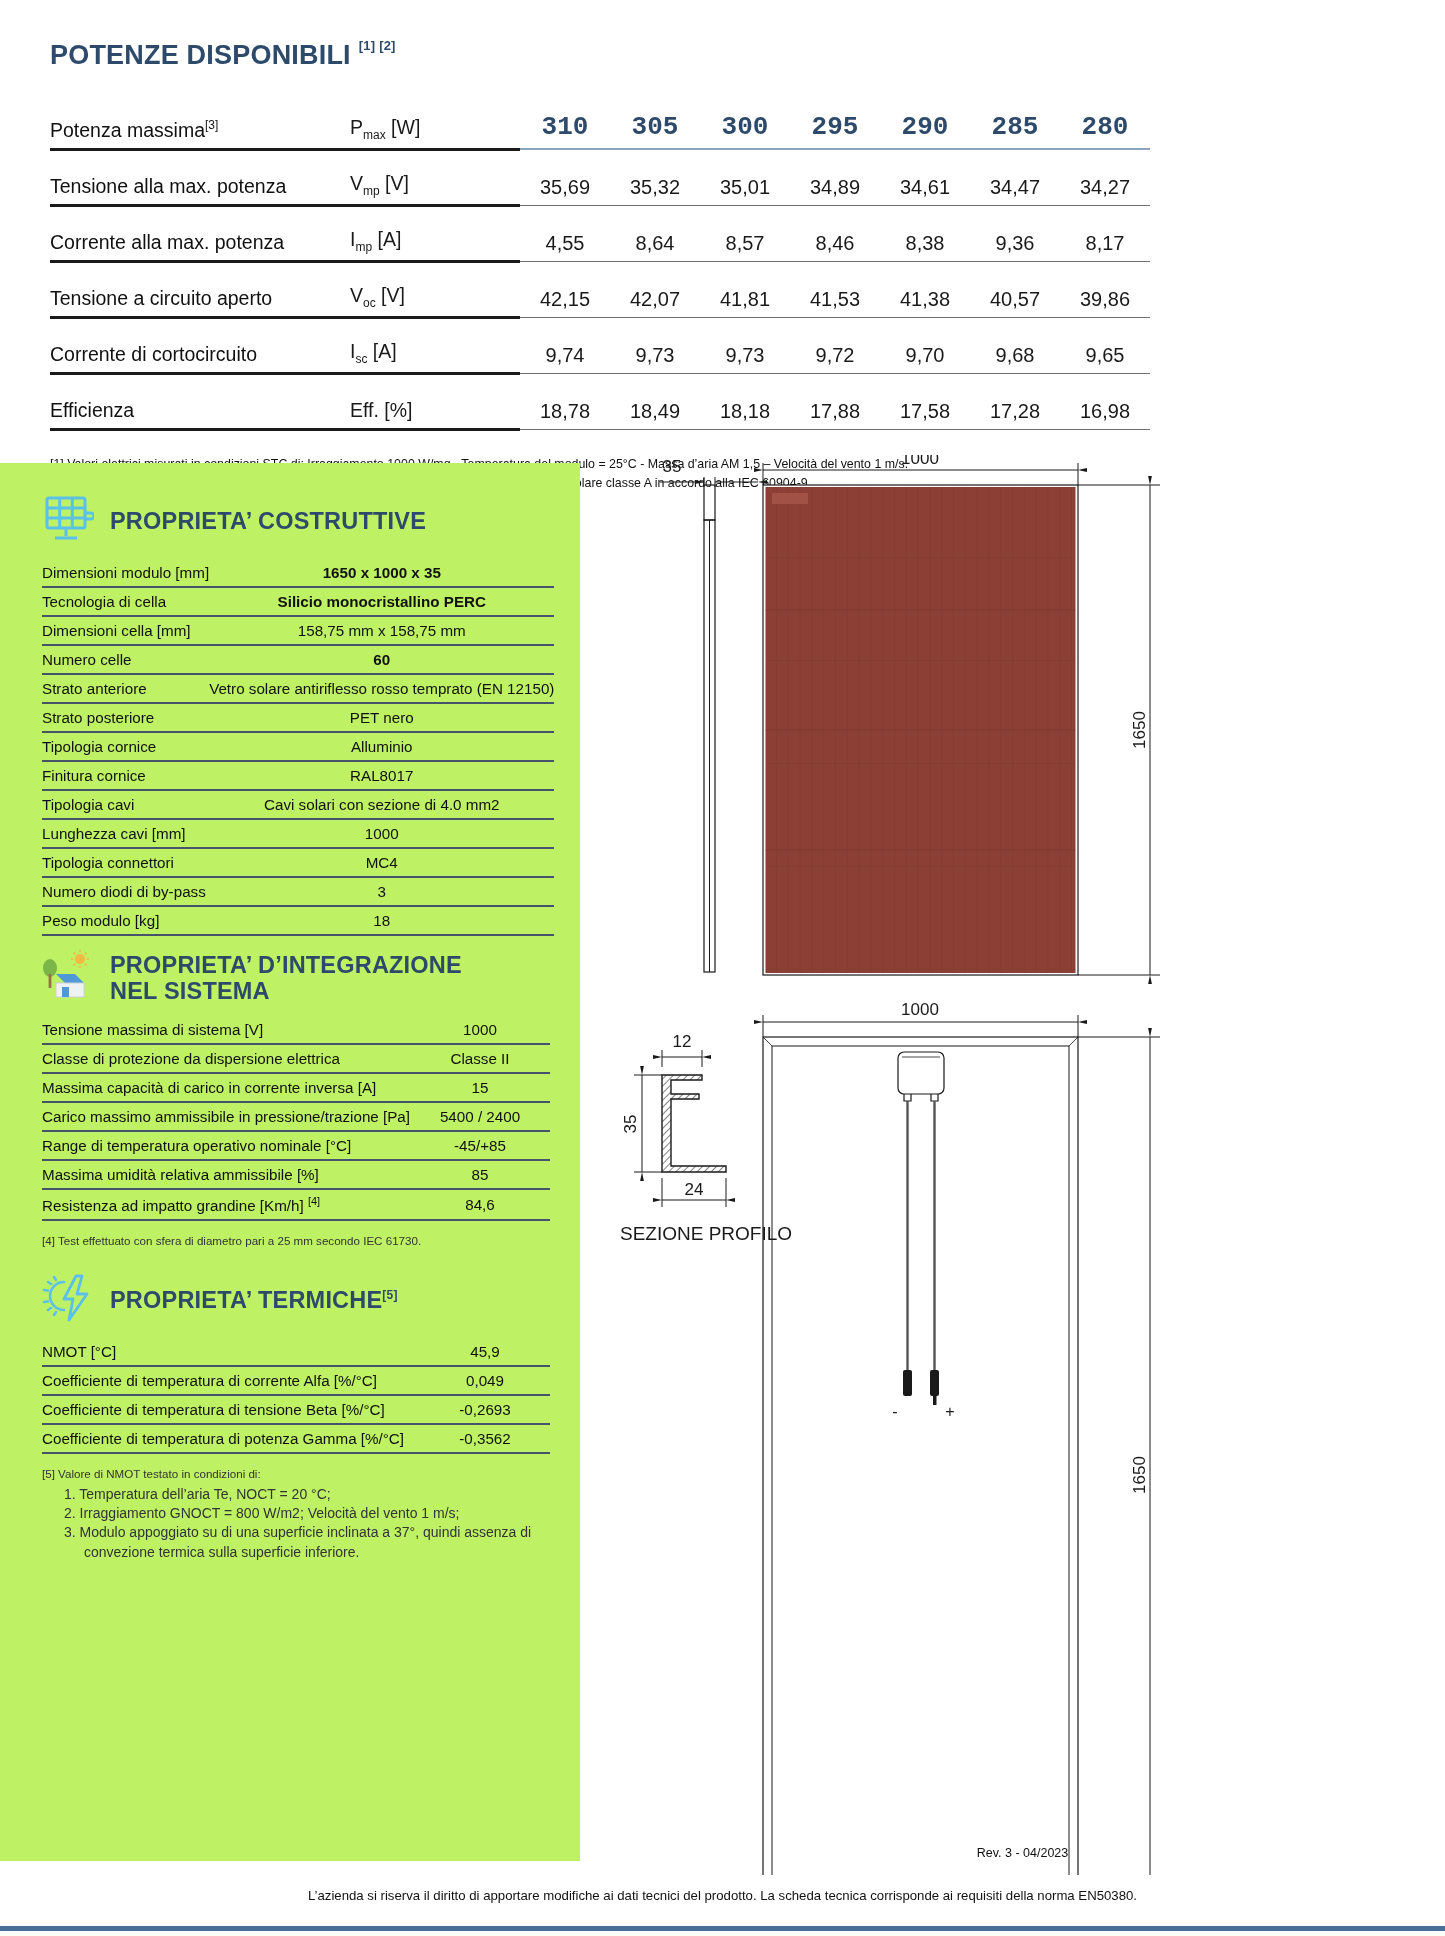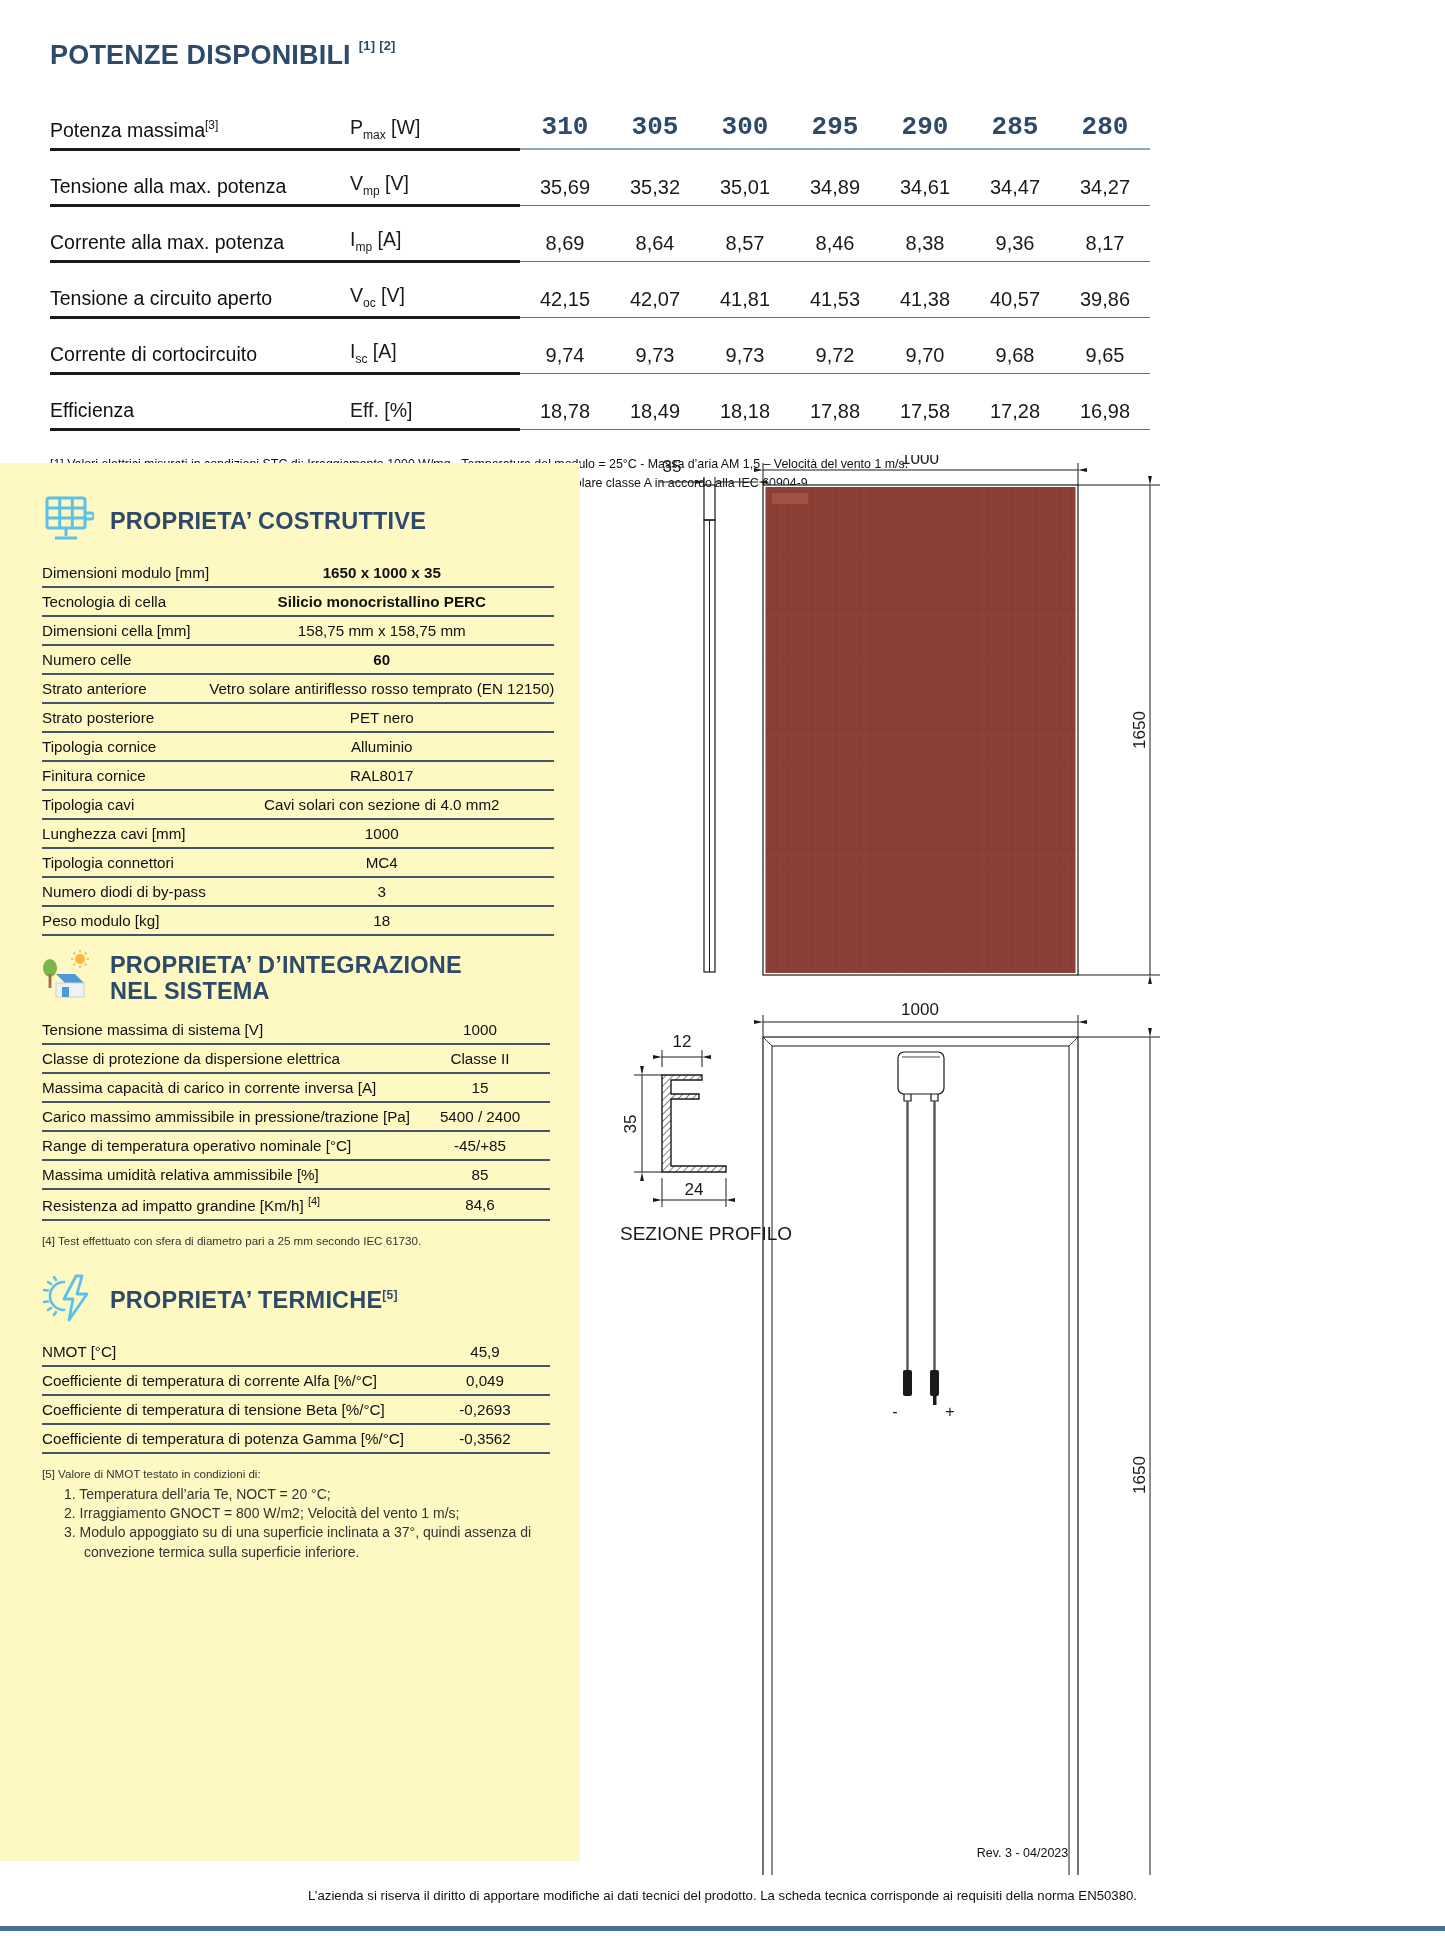--- a/index.html
+++ b/index.html
@@ -72,21 +72,21 @@
     font-size:12.4px;
     line-height:1.55;
     color:#111;
   }
 
   
   #grey-panel {
     position:absolute;
     left:0; top:463px;
     width:580px; height:1398px;
-    background:#fef9c3;
+    background:#bef264;
   }
   .panel-inner { padding: 22px 30px 0 42px; }
 
   .prop-head {
     display:flex; align-items:center; gap:16px;
     margin-top:8px; margin-bottom:10px;
   }
   .prop-head .icon { width:52px; flex:0 0 52px; }
   .prop-head h2 {
     margin:0;
@@ -174,21 +174,21 @@
           <td class="pw-val rule-thin">35,32</td>
           <td class="pw-val rule-thin">35,01</td>
           <td class="pw-val rule-thin">34,89</td>
           <td class="pw-val rule-thin">34,61</td>
           <td class="pw-val rule-thin">34,47</td>
           <td class="pw-val rule-thin">34,27</td>
         </tr>
         <tr class="pw-row">
           <td class="pw-label rule-dark">Corrente alla max. potenza</td>
           <td class="pw-sym rule-dark">I<sub>mp</sub> [A]</td>
-          <td class="pw-val rule-thin">8,69</td>
+          <td class="pw-val rule-thin">4,55</td>
           <td class="pw-val rule-thin">8,64</td>
           <td class="pw-val rule-thin">8,57</td>
           <td class="pw-val rule-thin">8,46</td>
           <td class="pw-val rule-thin">8,38</td>
           <td class="pw-val rule-thin">9,36</td>
           <td class="pw-val rule-thin">8,17</td>
         </tr>
         <tr class="pw-row">
           <td class="pw-label rule-dark">Tensione a circuito aperto</td>
           <td class="pw-sym rule-dark">V<sub>oc</sub> [V]</td>

